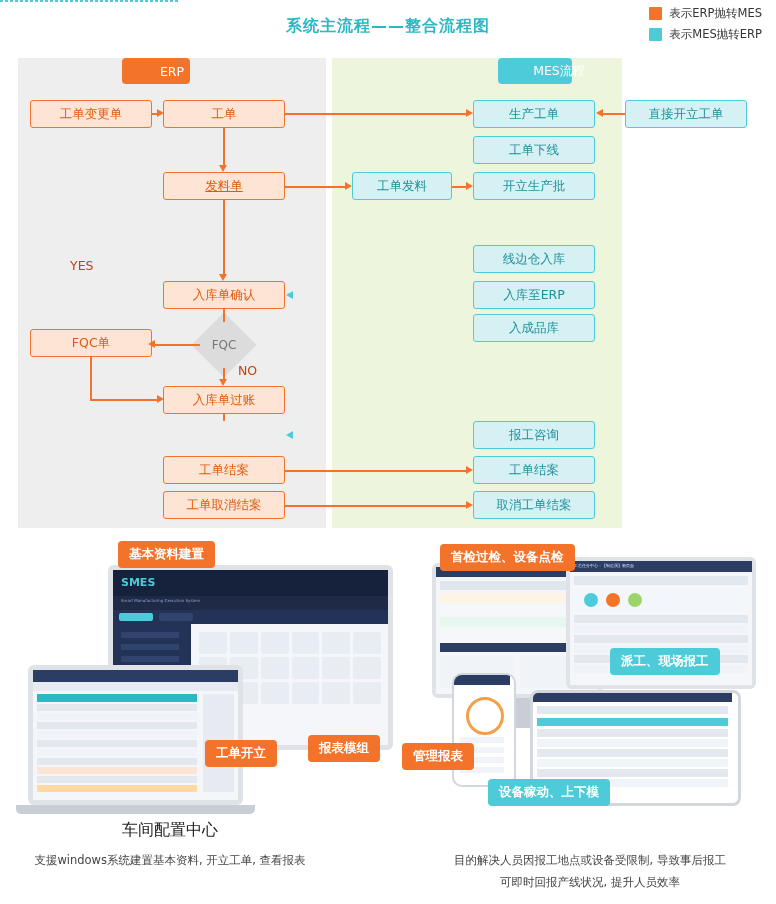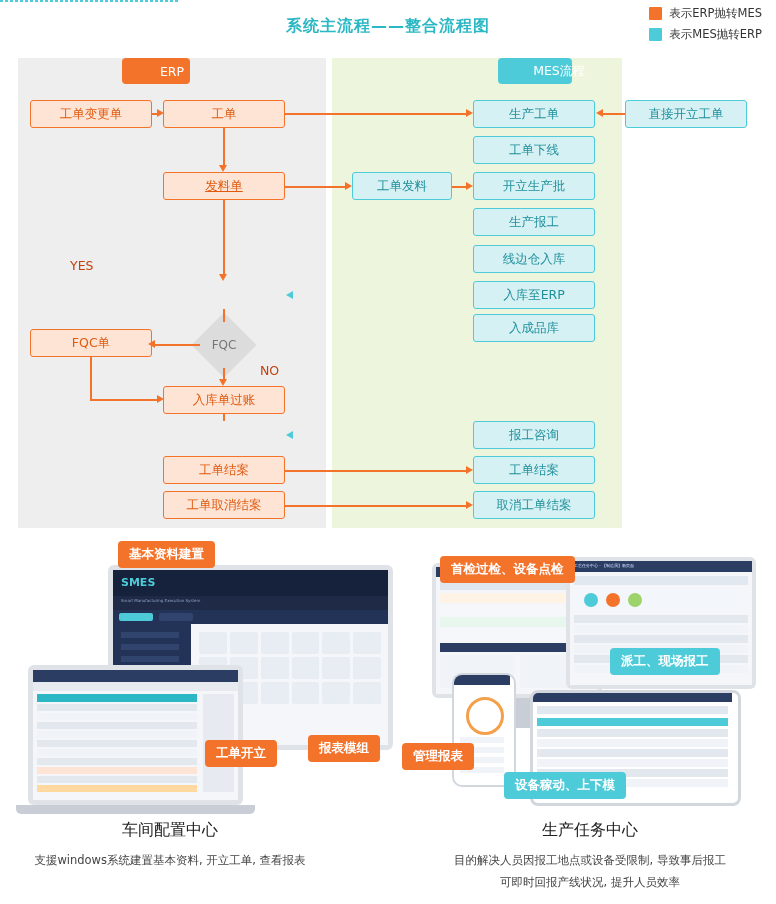--- a/index.html
+++ b/index.html
@@ -270,36 +270,36 @@
 
   <div class="panel-erp"></div>
   <div class="panel-mes"></div>
 
   <div class="pill pill-orange" style="left:122px; top:58px; width:68px; height:26px;">ERP</div>
   <div class="pill pill-teal" style="left:498px; top:58px; width:74px; height:26px;">MES流程</div>
 
   <div class="node node-orange" style="left:30px; top:100px; width:122px; height:28px;">工单变更单</div>
   <div class="node node-orange" style="left:163px; top:100px; width:122px; height:28px;">工单</div>
   <div class="node node-orange" style="left:163px; top:172px; width:122px; height:28px;text-decoration:underline;">发料单</div>
+  <div class="node node-orange" style="left:163px; top:281px; width:122px; height:28px;">入库单确认</div>
   <div class="node node-orange" style="left:30px; top:329px; width:122px; height:28px;">FQC单</div>
   <div class="node node-orange" style="left:163px; top:386px; width:122px; height:28px;">入库单过账</div>
   <div class="node node-orange" style="left:163px; top:456px; width:122px; height:28px;">工单结案</div>
   <div class="node node-orange" style="left:163px; top:491px; width:122px; height:28px;">工单取消结案</div>
 
   <div class="diamond" style="left:201px; top:322px;"></div>
   <div class="diamond-label" style="left:194px; top:338px;">FQC</div>
   <div class="plain-label" style="left:70px; top:258px;">YES</div>
-  <div class="plain-label" style="left:238px; top:363px;margin-left:22px;">NO</div>
+  <div class="plain-label" style="left:238px; top:363px;">NO</div>
 
   <div class="node node-teal" style="left:352px; top:172px; width:100px; height:28px;">工单发料</div>
 
   <div class="node node-teal" style="left:473px; top:100px; width:122px; height:28px;">生产工单</div>
   <div class="node node-teal" style="left:473px; top:172px; width:122px; height:28px;">开立生产批</div>
   <div class="node node-teal" style="left:473px; top:136px; width:122px; height:28px;">工单下线</div>
-  <div class="node node-teal" style="left:473px; top:208px; width:122px; height:28px;">生产报工</div>
   <div class="node node-teal" style="left:473px; top:245px; width:122px; height:28px;">线边仓入库</div>
   <div class="node node-teal" style="left:473px; top:281px; width:122px; height:28px;">入库至ERP</div>
   <div class="node node-teal" style="left:473px; top:314px; width:122px; height:28px;">入成品库</div>
   <div class="node node-teal" style="left:473px; top:421px; width:122px; height:28px;">报工咨询</div>
   <div class="node node-teal" style="left:473px; top:456px; width:122px; height:28px;">工单结案</div>
   <div class="node node-teal" style="left:473px; top:491px; width:122px; height:28px;">取消工单结案</div>
 
   <div class="node node-teal" style="left:625px; top:100px; width:122px; height:28px;">直接开立工单</div>
 
   <div class="ln ln-h" style="left:152px; top:113px; width:6px;"></div>
@@ -481,23 +481,22 @@
         <div class="bar" style="left:4px; top:25px; width:191px; height:8px; background:#4ecbd8;"></div>
         <div class="tiny-row" style="left:4px; top:36px; width:191px; height:8px;"></div>
         <div class="tiny-row" style="left:4px; top:46px; width:191px; height:8px; background:#f0f3f7;"></div>
         <div class="tiny-row" style="left:4px; top:56px; width:191px; height:8px;"></div>
         <div class="tiny-row" style="left:4px; top:66px; width:191px; height:8px; background:#f0f3f7;"></div>
         <div class="tiny-row" style="left:4px; top:76px; width:191px; height:8px;"></div>
         <div class="tiny-row" style="left:4px; top:86px; width:191px; height:8px; background:#f0f3f7;"></div>
       </div>
     </div>
 
-    <div class="tag" style="left:440px; top:21px;">首检过检、设备点检</div>
+    <div class="tag" style="left:440px; top:9px;">首检过检、设备点检</div>
     <div class="tag tag-teal" style="left:610px; top:113px;">派工、现场报工</div>
     <div class="tag" style="left:402px; top:208px;">管理报表</div>
-    <div class="tag tag-teal" style="left:488px; top:237px;margin-left:16px;">设备稼动、上下模</div>
-
-    <div class="section-heading" style="left:420px; top:285px;">生产任务中心</div>
+    <div class="tag tag-teal" style="left:488px; top:244px;">设备稼动、上下模</div>
+
     <div class="section-desc" style="left:400px; top:315px;">目的解决人员因报工地点或设备受限制, 导致事后报工</div>
     <div class="section-desc" style="left:400px; top:337px;">可即时回报产线状况, 提升人员效率</div>
   </div>
 
 </div>
 
 </body></html>

